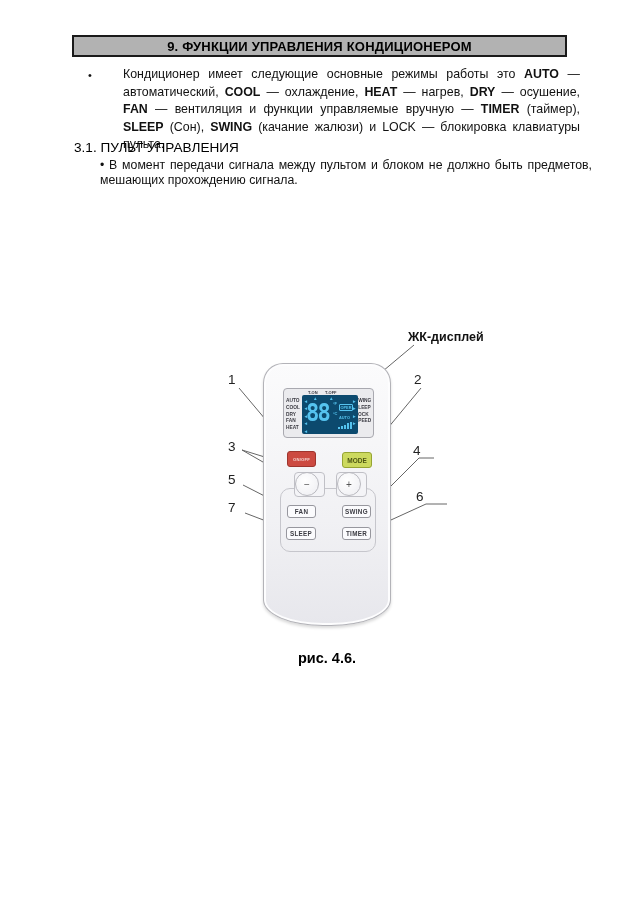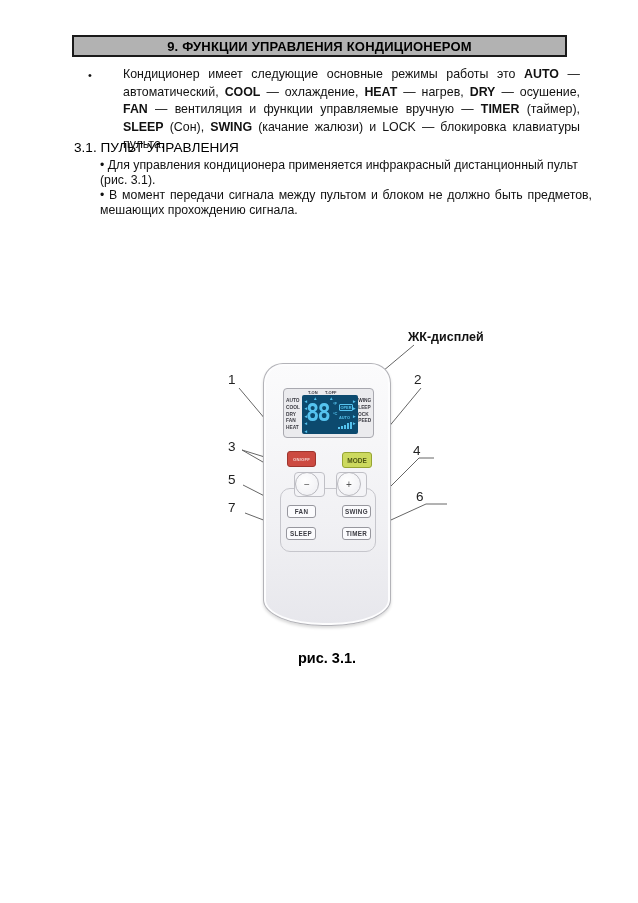--- a/index.html
+++ b/index.html
@@ -107,21 +107,20 @@
   </div>
 
   <div class="intro">
     <span class="blt">•</span>
     <span class="txt">Кондиционер имеет следующие основные режимы работы это <b>AUTO</b> — автоматический, <b>COOL</b> — охлаждение, <b>HEAT</b> — нагрев, <b>DRY</b> — осушение, <b>FAN</b> — вентиляция и функции управляемые вручную — <b>TIMER</b> (таймер), <b>SLEEP</b> (Сон), <b>SWING</b> (качание жалюзи) и LOCK — блокировка клавиатуры пульта.</span>
   </div>
 
   <div class="sec-title">3.1. ПУЛЬТ УПРАВЛЕНИЯ</div>
 
   <div class="blist">
-    <p>• Для управления кондиционера применяется инфракрасный дистанционный пульт (рис. 3.1).</p>
     <p class="j">• В момент передачи сигнала между пультом и блоком не должно быть предметов, мешающих прохождению сигнала.</p>
   </div>
 
   <div class="fig">
 
     <svg class="lines" viewBox="0 0 638 903" width="638" height="903" fill="none" stroke="#666" stroke-width="1">
       <line x1="414" y1="345" x2="352" y2="397"></line>
       <line x1="239" y1="388" x2="292" y2="451"></line>
       <line x1="421" y1="388" x2="368" y2="452"></line>
       <line x1="242" y1="450" x2="296" y2="481"></line>
@@ -205,16 +204,16 @@
       <div class="circ minus">−</div>
       <div class="sqr plus"></div>
       <div class="circ plus">+</div>
 
       <div class="btn small fan">FAN</div>
       <div class="btn small swing">SWING</div>
       <div class="btn small sleep">SLEEP</div>
       <div class="btn small timer">TIMER</div>
     </div>
 
-    <div class="caption">рис. 3.1.</div>
+    <div class="caption">рис. 4.6.</div>
   </div>
 
 </div>
 
 </body></html>

